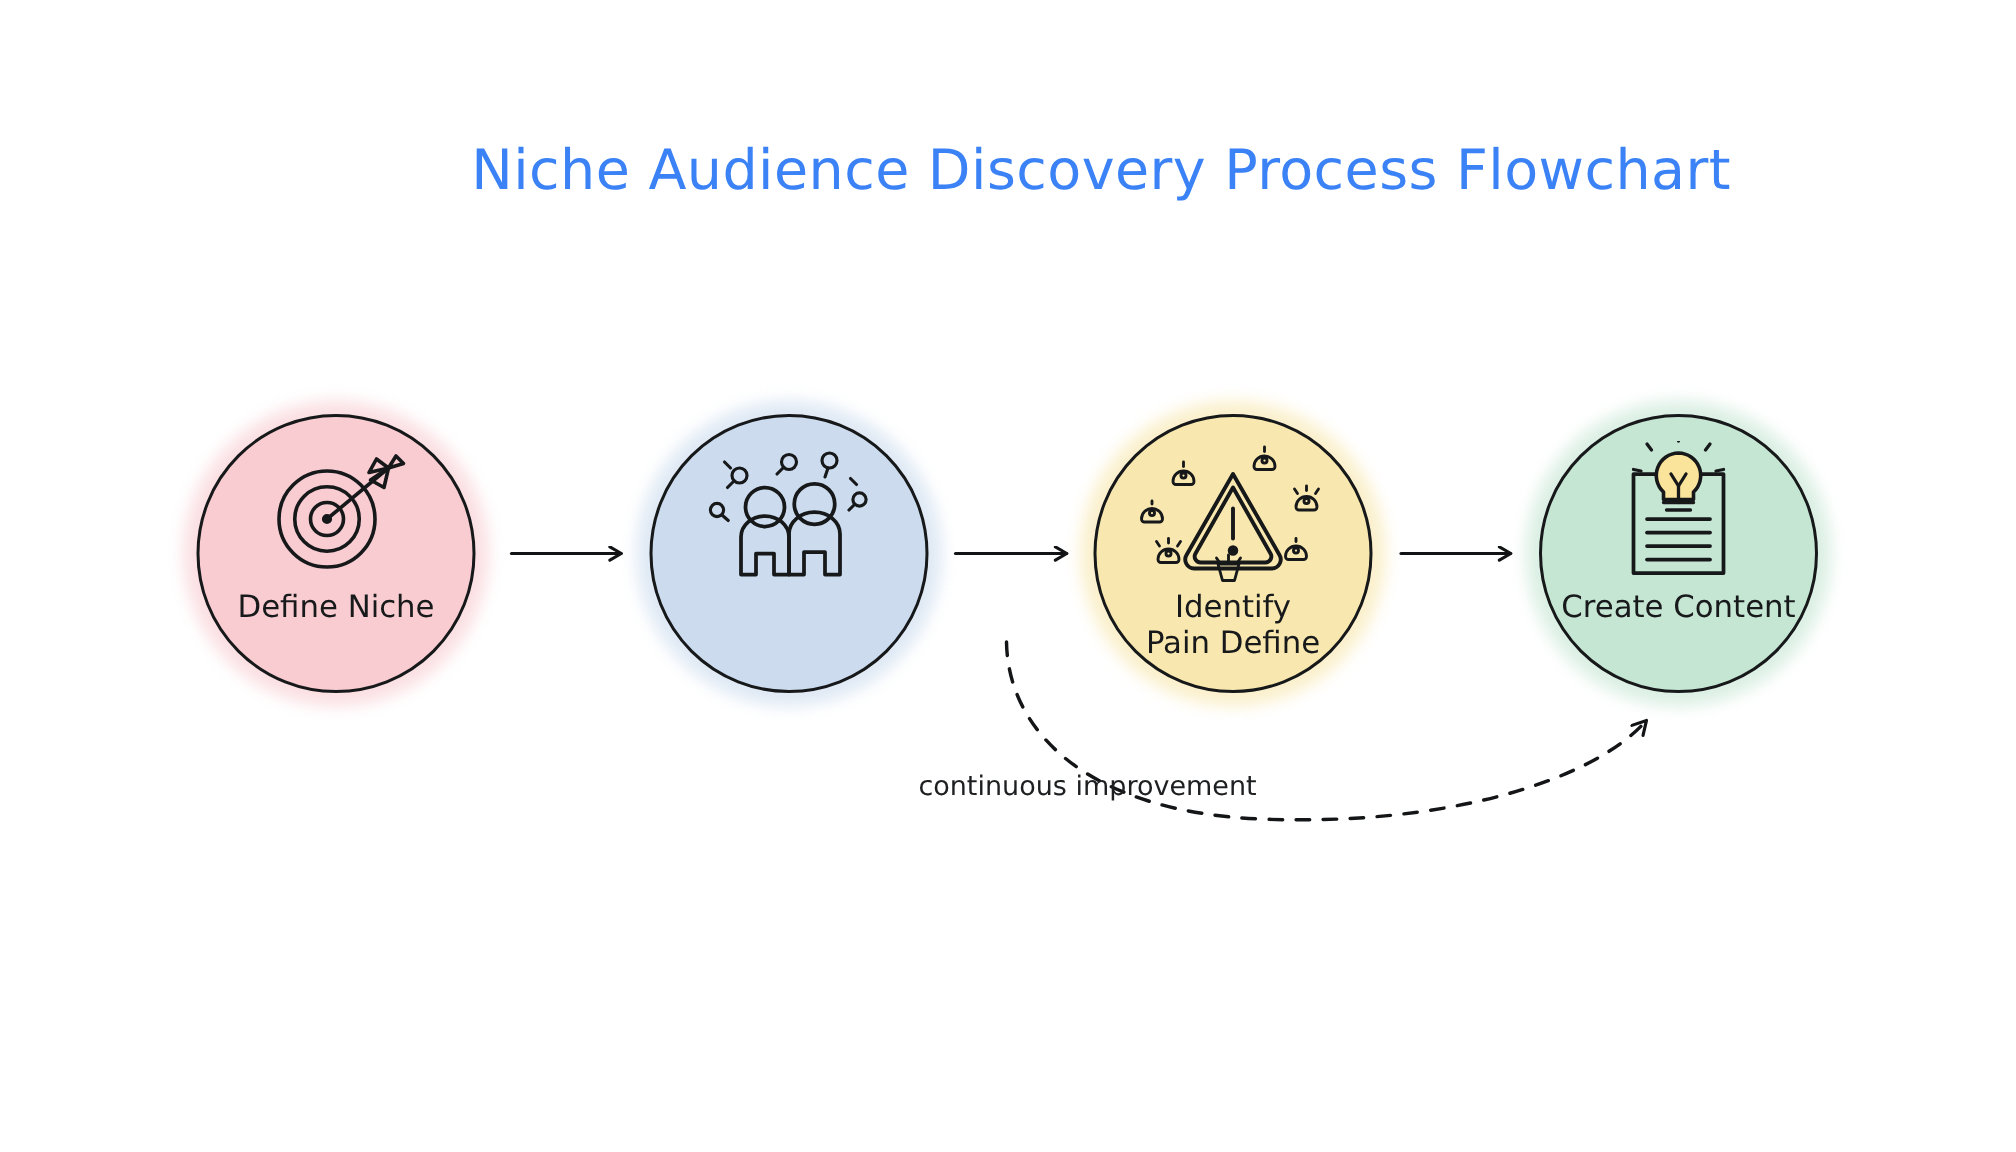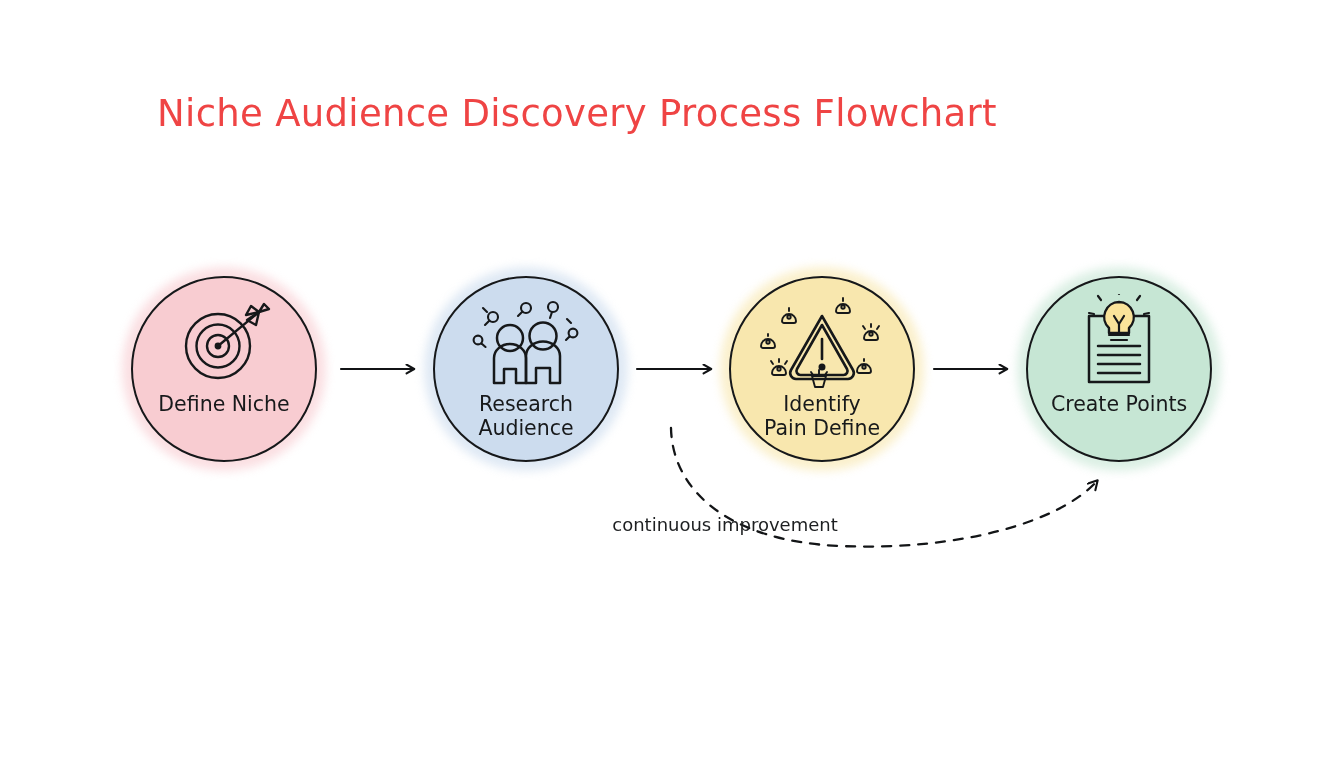--- a/index.html
+++ b/index.html
@@ -18,25 +18,25 @@
     position: absolute;
     inset: 0;
     width: 1344px;
     height: 768px;
   }
   .title {
     position: absolute;
     top: 92px;
     left: 0;
     width: 1154px;
-    text-align: center;
+    text-align: right;
     font-family: "DejaVu Sans", "Liberation Sans", sans-serif;
     font-size: 37px;
     font-weight: 400;
-    color: #ef4444;
+    color: #3b82f6;
     letter-spacing: 0.3px;
     white-space: nowrap;
   }
   .node {
     position: absolute;
     width: 186px;
     height: 186px;
     text-decoration: underline;
   }
   .node .halo {
@@ -171,22 +171,20 @@
           <line x1="85" y1="17" x2="83" y2="23"></line>
         <circle cx="11" cy="45" r="4.4"></circle>
           <line x1="14.5" y1="48.5" x2="18.5" y2="52"></line>
         <circle cx="106" cy="38" r="4.4"></circle>
           <line x1="102.5" y1="41.5" x2="99" y2="45"></line>
         <line x1="16" y1="13" x2="20" y2="17"></line>
         <line x1="100" y1="24" x2="104" y2="28"></line>
       </g>
     </svg>
   </div>
-  <div class="label">Research
-Audience</div>
 </div>
 
 <div class="node n3">
   <div class="halo" style="background:#f8e7ae"></div>
   <div class="disc" style="background:#f8e7ae"></div>
   <div class="glyph">
     <svg width="126" height="100" viewBox="0 0 126 100">
       <g fill="none" stroke="#16181a" stroke-width="2.6" stroke-linecap="round" stroke-linejoin="round">
         <path d="M63,24 L94,78 a6,6 0 0 1 -5,9 H37 a6,6 0 0 1 -5,-9 Z"></path>
         <path d="M63,33 L88,77 a4,4 0 0 1 -3.5,6 H41.5 a4,4 0 0 1 -3.5,-6 Z"></path>
@@ -263,16 +261,16 @@
           <line x1="52" y1="30" x2="52" y2="41"></line>
           <line x1="52" y1="0" x2="52" y2="-4"></line>
           <line x1="34" y1="6" x2="31" y2="2"></line>
           <line x1="70" y1="6" x2="73" y2="2"></line>
           <line x1="27" y1="20" x2="22" y2="19"></line>
           <line x1="77" y1="20" x2="82" y2="19"></line>
         </g>
       </g>
     </svg>
   </div>
-  <div class="label">Create Points</div>
+  <div class="label">Create Content</div>
 </div>
 
 <div class="loop-label">continuous improvement</div>
 
 </body></html>

